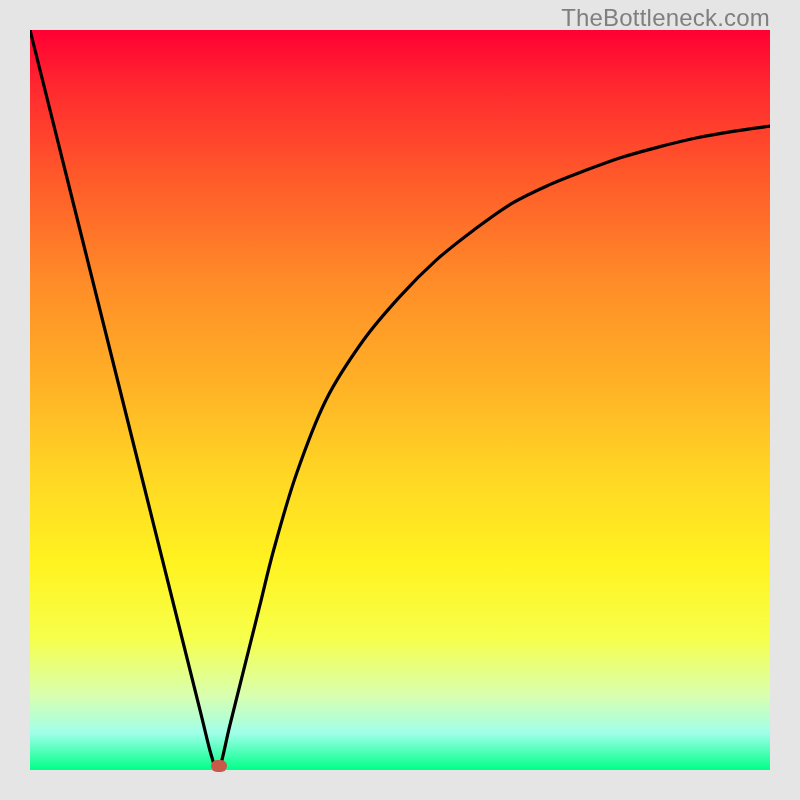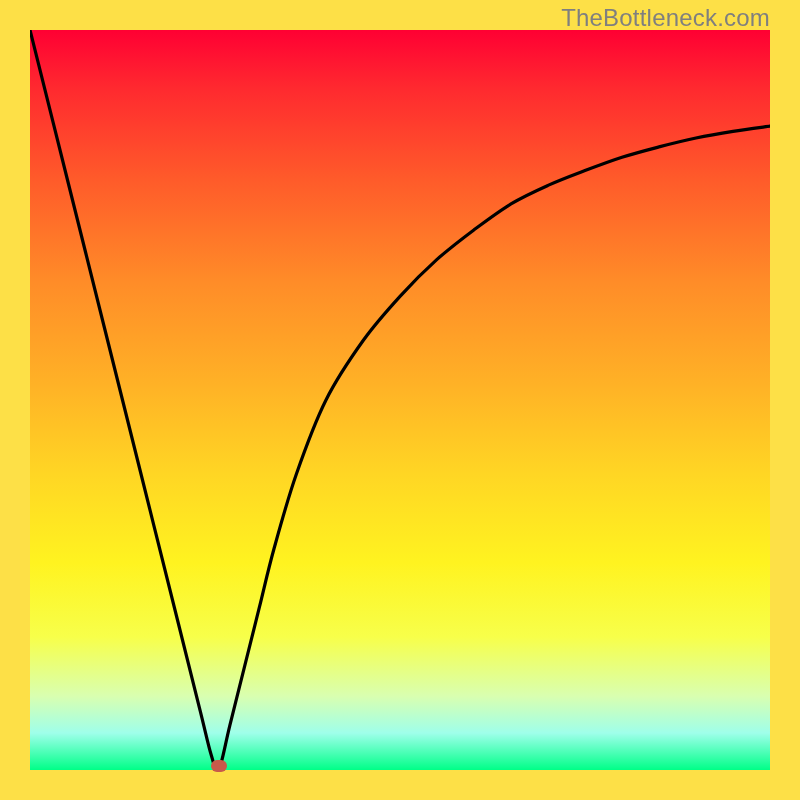--- a/index.html
+++ b/index.html
@@ -10,21 +10,21 @@
     background: #000;
     overflow: hidden;
     font-family: Arial, Helvetica, sans-serif;
   }
   .frame {
     position: absolute;
     top: 0;
     left: 0;
     width: 800px;
     height: 800px;
-    background: #fde047;
+    background: #e5e5e5;
   }
   .plot-area {
     position: absolute;
     top: 30px;
     left: 30px;
     width: 740px;
     height: 740px;
     background: linear-gradient(to bottom,
       #ff0033 0%,
       #ff2a2f 8%,

